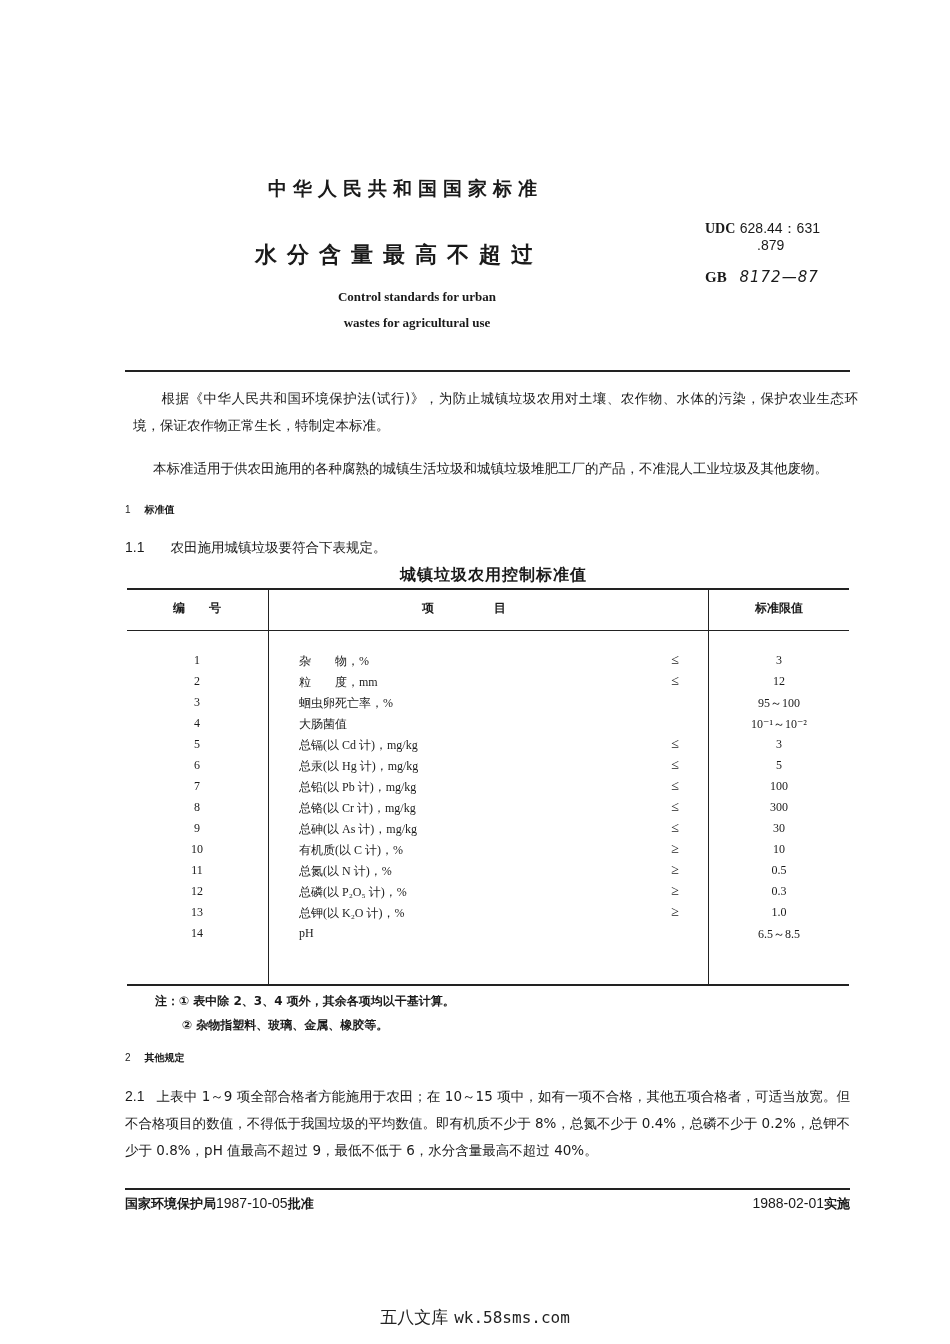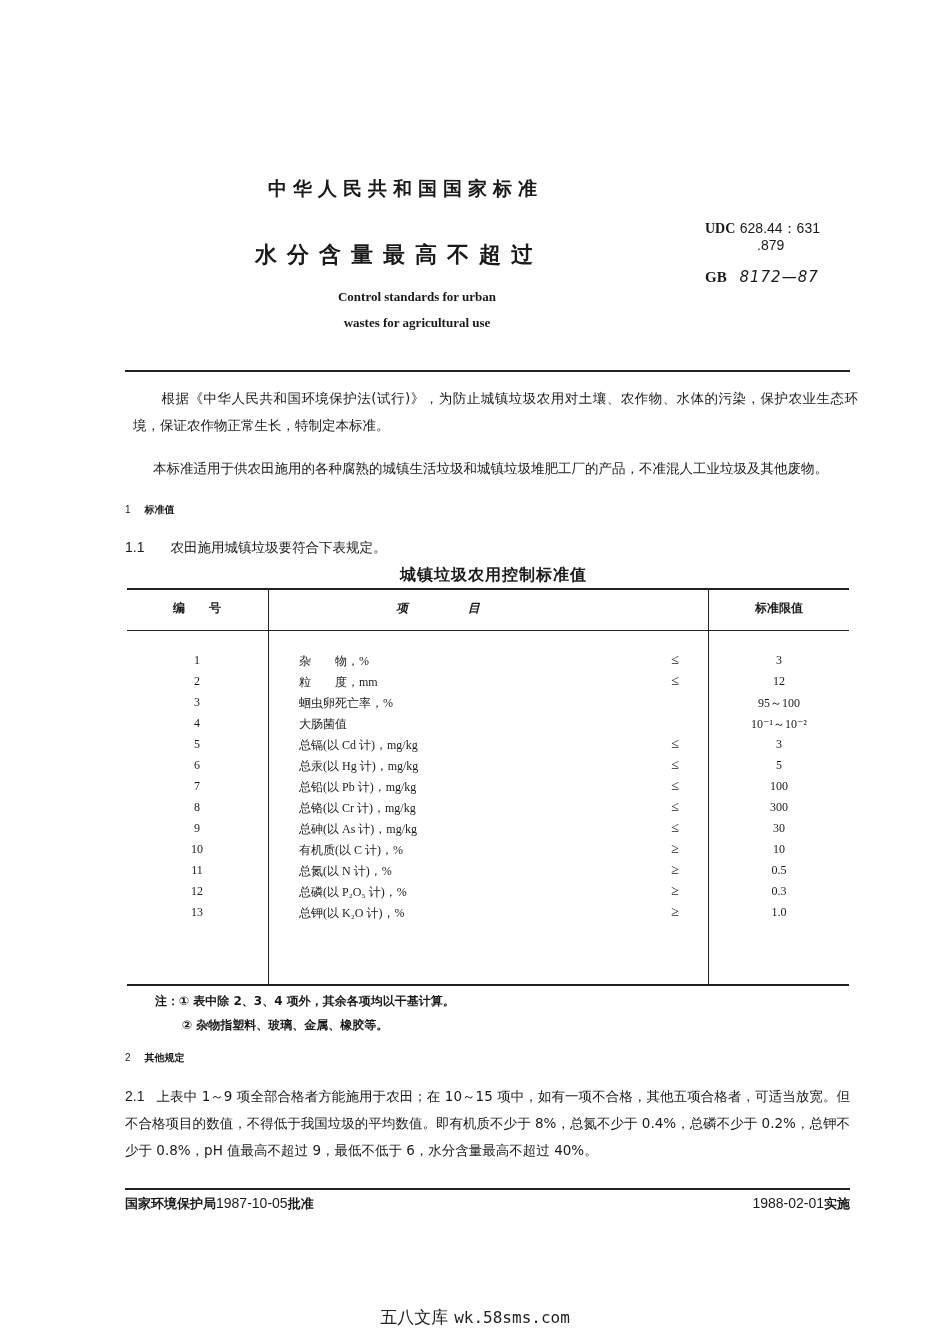--- a/index.html
+++ b/index.html
@@ -113,21 +113,21 @@
 <div class="abs caption">城镇垃圾农用控制标准值</div>
 
 <div class="abs tbl">
   <div class="top"></div>
   <div class="mid"></div>
   <div class="bot"></div>
   <div class="vline" style="left:141px;"></div>
   <div class="vline" style="left:581px;"></div>
 
   <div class="th" style="left:40px; width:60px; text-align:center; white-space:pre;">编　　号</div>
-  <div class="th" style="left:269px; white-space:pre;font-style:italic;">项　　　　　目</div>
+  <div class="th" style="left:295px; white-space:pre;">项　　　　　目</div>
   <div class="th" style="left:582px; width:140px; text-align:center;">标准限值</div>
 
   <div class="row" style="top:65px;">
       <span class="c-no">1</span>
       <span class="c-item">杂　　物，%</span>
       <span class="c-op">≤</span>
       <span class="c-val">3</span>
     </div>
   <div class="row" style="top:86px;">
       <span class="c-no">2</span>
@@ -194,20 +194,26 @@
       <span class="c-item">总磷(以 P₂O₅ 计)，%</span>
       <span class="c-op">≥</span>
       <span class="c-val">0.3</span>
     </div>
   <div class="row" style="top:317px;">
       <span class="c-no">13</span>
       <span class="c-item">总钾(以 K₂O 计)，%</span>
       <span class="c-op">≥</span>
       <span class="c-val">1.0</span>
     </div>
+  <div class="row" style="top:338px;">
+      <span class="c-no">14</span>
+      <span class="c-item">pH</span>
+      <span class="c-op"></span>
+      <span class="c-val">6.5～8.5</span>
+    </div>
 </div>
 
 <div class="abs note" style="left:155px; top:993px;">注：① 表中除 2、3、4 项外，其余各项均以干基计算。</div>
 <div class="abs note" style="left:182px; top:1017px;">② 杂物指塑料、玻璃、金属、橡胶等。</div>
 
 <div class="abs h1" style="top:1051px;">
   <span class="no">2</span><span>其他规定</span>
 </div>
 <div class="abs para" style="top:1083px;">
   <span style="font-family:'Liberation Sans',sans-serif; font-size:14px; margin-right:12px;">2.1</span><span>上表中 1～9 项全部合格者方能施用于农田；在 10～15 项中，如有一项不合格，其他五项合格者，可适当放宽。但不合格项目的数值，不得低于我国垃圾的平均数值。即有机质不少于 8%，总氮不少于 0.4%，总磷不少于 0.2%，总钾不少于 0.8%，pH 值最高不超过 9，最低不低于 6，水分含量最高不超过 40%。</span>

